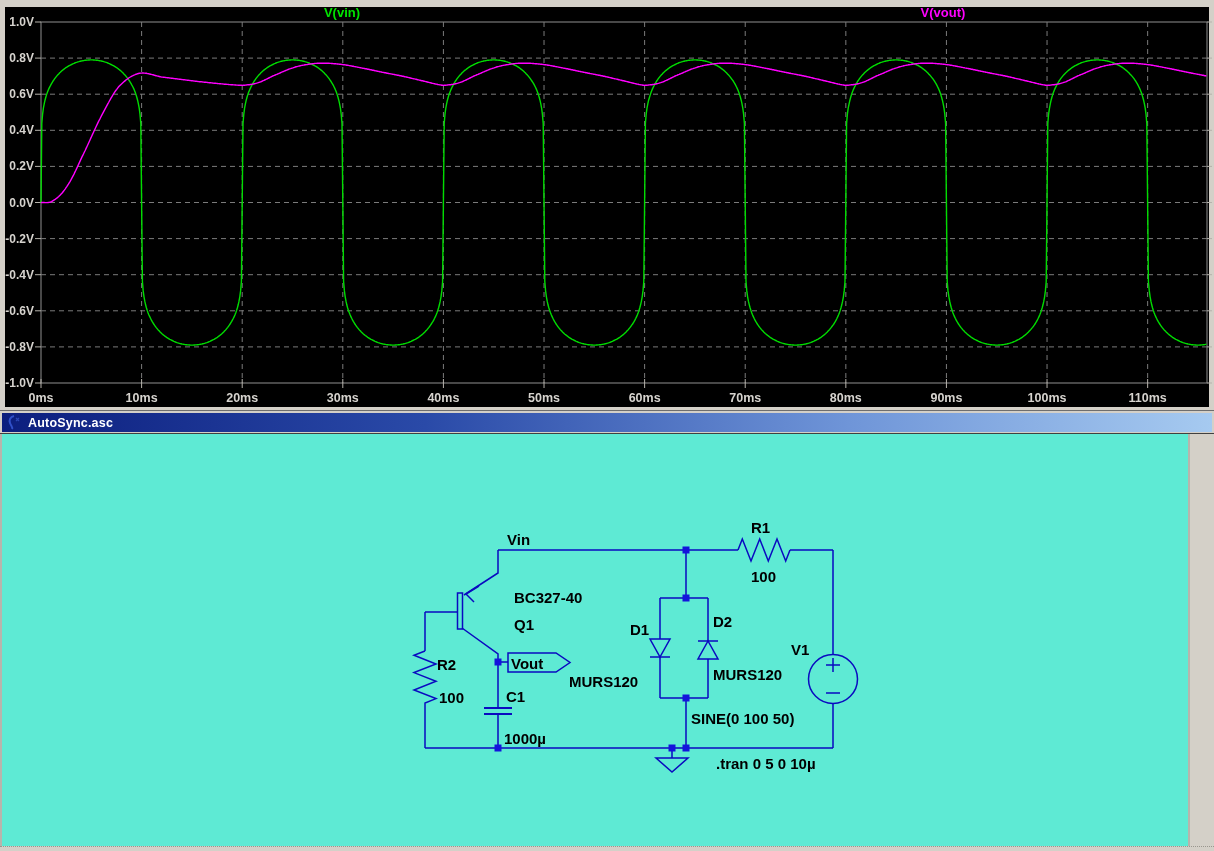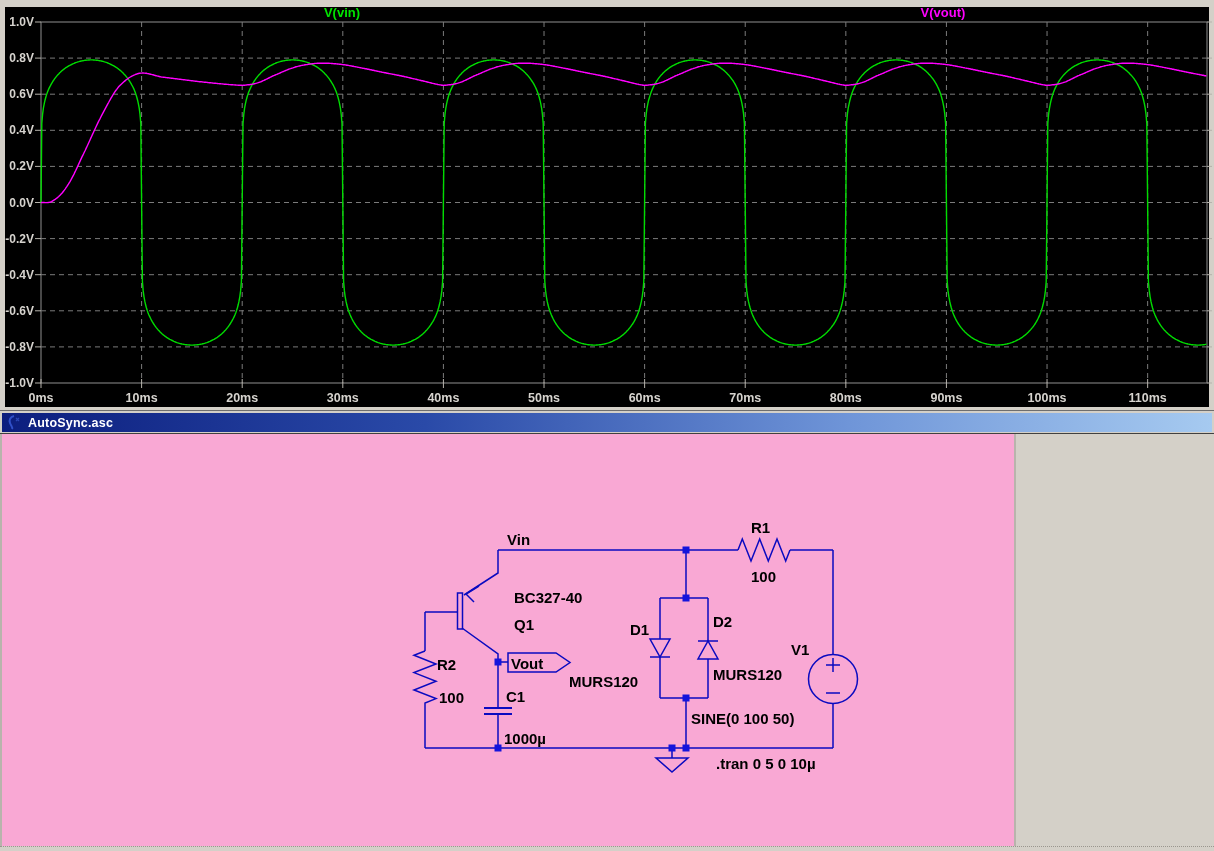--- a/index.html
+++ b/index.html
@@ -24,22 +24,22 @@
     background:linear-gradient(to right,#0c1e7e 0%,#2a4aa8 35%,#6f95d8 70%,#a6caf0 100%);
     display:flex;align-items:center;padding-left:5px;box-sizing:border-box;
   }
   .titlebar .doc-icon{width:15px;height:15px;margin-right:6px;flex:0 0 auto;}
   .titlebar .title-text{
     color:#ffffff;font-size:12.5px;font-weight:bold;letter-spacing:.2px;
     font-family:"Liberation Sans",sans-serif;
   }
   
   .schematic-pane{
-    position:absolute;left:0;top:434px;width:1016px;height:412px;
-    background:#f9a8d4;border-left:2px solid #b8b4ac;border-right:2px solid #b8b4ac;
+    position:absolute;left:0;top:434px;width:1190px;height:412px;
+    background:#5eead4;border-left:2px solid #b8b4ac;border-right:2px solid #b8b4ac;
     box-sizing:border-box;
   }
   .schematic-pane svg{position:absolute;left:-2px;top:0;}
   .bottom-strip{
     position:absolute;left:0;top:846px;width:1214px;height:5px;
     background:#d4d0c8;border-top:1px dotted #9a968e;box-sizing:border-box;
   }
   .sch-label{
     font-family:"Liberation Sans",sans-serif;font-weight:bold;font-size:15px;
   }

